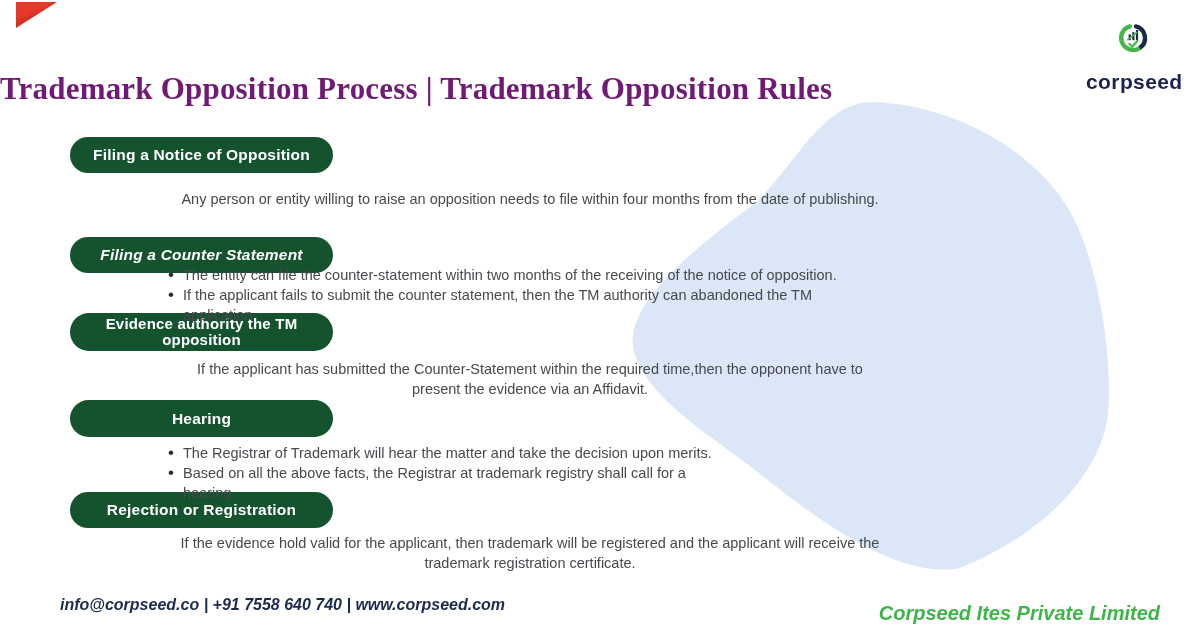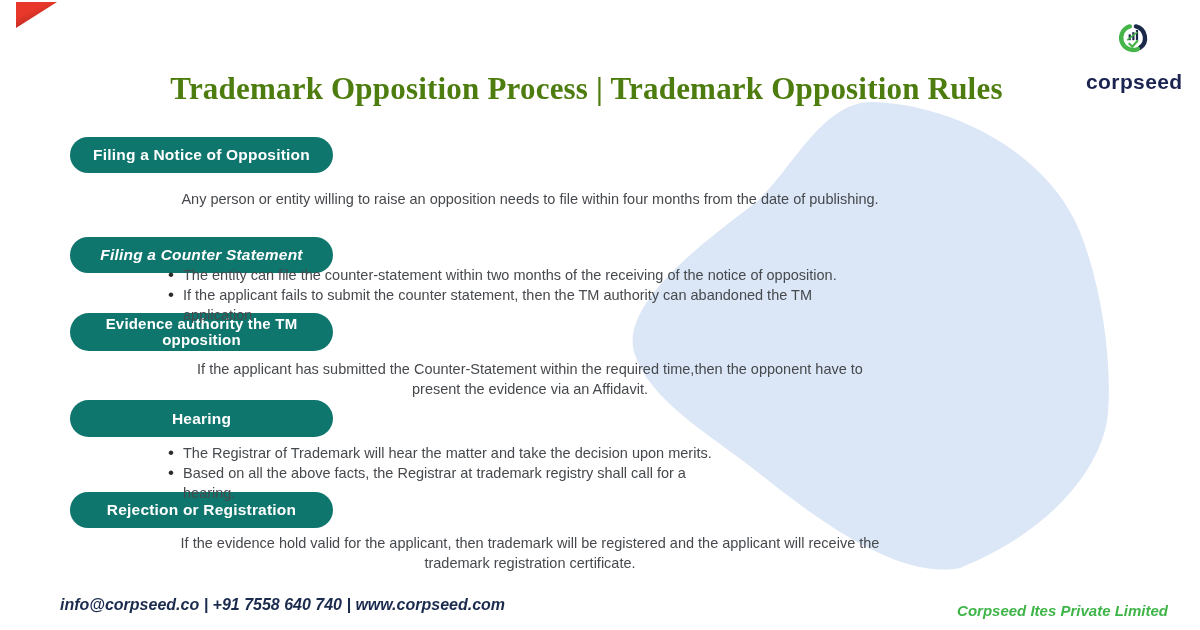--- a/index.html
+++ b/index.html
@@ -18,32 +18,32 @@
 
   
   .logo { position:absolute; left:1086px; top:22px; width:94px; text-align:center; z-index:2; }
   .logo .brand {
     margin-top:12px; font-size:21px; font-weight:bold; letter-spacing:.4px;
     color:#1b2350; font-family:"Liberation Sans", sans-serif;
   }
 
   
   .title {
-    position:absolute; left:0; top:71px; width:1173px; text-align:center; z-index:2;
+    position:absolute; left:0; top:71px; width:1173px; text-align:left; z-index:2;
     font-family:"Liberation Serif", serif; font-weight:700; font-size:31px;
-    color:#4d7c0f; letter-spacing:.2px;
+    color:#701a75; letter-spacing:.2px;
   }
 
   
   .blob { position:absolute; left:630px; top:102px; z-index:0; }
 
   
   .pill {
     position:absolute; left:70px; width:263px; height:36px; z-index:1;
-    background:#0f766e; border-radius:19px;
+    background:#14532d; border-radius:19px;
     display:flex; align-items:center; justify-content:center;
     color:#ffffff; font-weight:bold; font-size:15.5px; letter-spacing:.2px;
   }
   .pill.two-line { height:38px; font-size:15px; line-height:16px; white-space:pre-line; text-align:center; }
 
   
   .para {
     position:absolute; left:80px; width:900px; z-index:2;
     text-align:center; white-space:pre-line;
     font-size:14.5px; line-height:19.5px; color:#46494d;
@@ -59,22 +59,22 @@
     content:"\2022"; position:absolute; left:-15px; top:0;
     color:#2b2b2b; font-size:17px; line-height:20px;
   }
 
   
   .footer-contact {
     position:absolute; left:60px; top:596px; z-index:2;
     font-size:16px; font-weight:bold; font-style:italic; color:#1b2b4d;
   }
   .footer-company {
-    position:absolute; right:32px; top:602px; z-index:2;
-    font-size:15px; font-weight:bold; font-style:italic; color:#3fb549;
+    position:absolute; right:40px; top:602px; z-index:2;
+    font-size:20px; font-weight:bold; font-style:italic; color:#3fb549;
   }
 </style>
 </head>
 <body>
 
 <div class="canvas">
 
   <div class="corner-accent"></div>
 
   <svg class="blob" width="484" height="476" viewBox="0 0 484 476">

